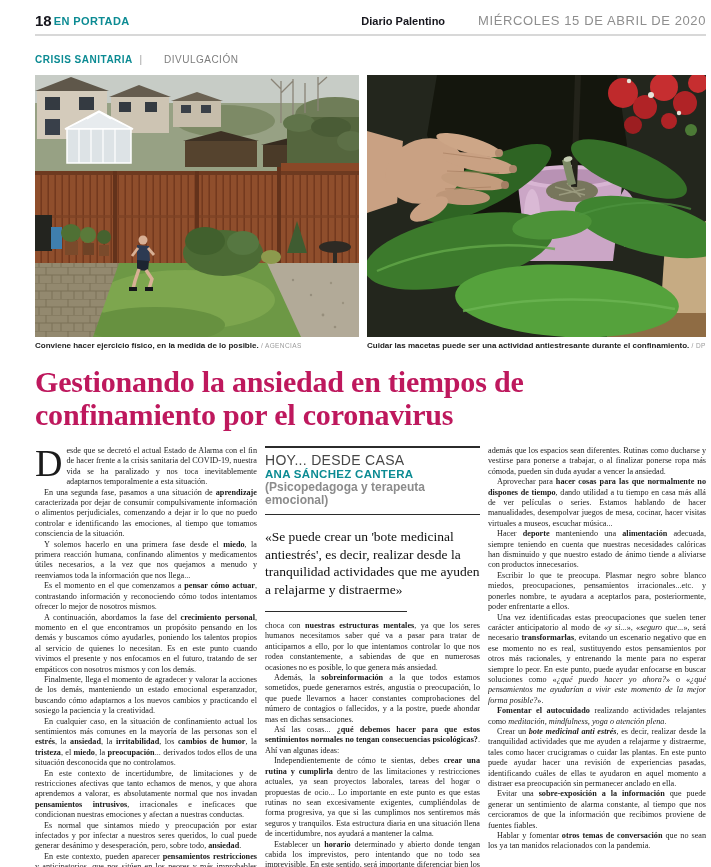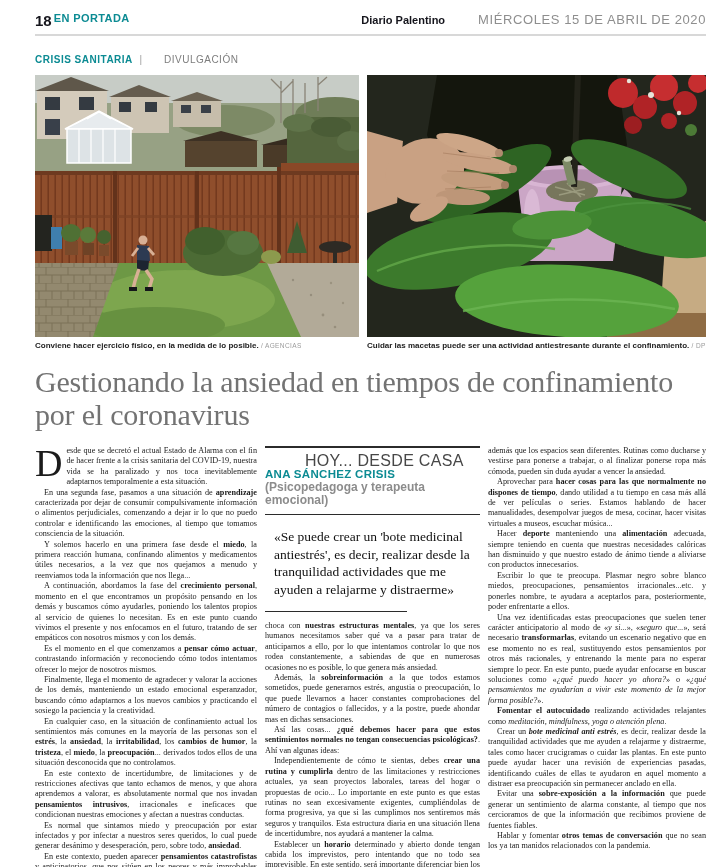--- a/index.html
+++ b/index.html
@@ -1,21 +1,21 @@
 <!DOCTYPE html>
 <html><head>
 <meta charset="utf-8">
 <style>
   html,body{margin:0;padding:0;background:#e9e9e9;}
   .page{position:relative;width:711px;height:867px;background:#ffffff;margin:0 auto;
         overflow:hidden;font-family:"Liberation Sans",sans-serif;color:#1b1b1b;}
   .content{padding:12px 5px 0 35px;}
 
   
-  .hdr{display:flex;align-items:flex-start;}
+  .hdr{display:flex;align-items:center;}
   .page-num{font-size:15px;font-weight:700;color:#15151c;}
   .section-name{font-size:11px;font-weight:700;color:#0c8b93;letter-spacing:.4px;margin-left:2px;}
   .hdr-right{margin-left:auto;display:flex;align-items:baseline;gap:29px;}
   .masthead{font-size:11px;font-weight:700;color:#15151c;}
   .issue-date{font-size:13px;color:#8e8e8e;letter-spacing:.6px;margin-left:4px;}
   .hdr-rule{height:2px;background:#d8d8d8;margin-top:5px;}
 
   
   .kicker{margin-top:18px;font-size:10px;}
   .kicker-main{color:#0c8b93;font-weight:700;letter-spacing:.5px;}
@@ -23,46 +23,46 @@
   .kicker-sub{color:#7d7d7d;letter-spacing:.5px;padding-left:15px;}
 
   
   .photos{display:flex;gap:8px;margin-top:10px;}
   figure{margin:0;}
   figure svg{display:block;}
   figcaption{margin-top:4px;font-size:8px;font-weight:700;color:#222;}
   .credit{font-weight:400;font-size:6.5px;color:#9b9b9b;letter-spacing:.4px;}
 
   
-  h1{font-family:"Liberation Serif",serif;font-weight:400;font-size:30px;line-height:33px;
-     color:#737373;margin:15px 0 0;letter-spacing:-.2px;max-width:640px;}
+  h1{font-family:"Liberation Serif",serif;font-weight:700;font-size:30px;line-height:33px;
+     color:#be185d;margin:15px 0 0;letter-spacing:-.2px;max-width:640px;}
 
   
   .body-cols{display:flex;gap:8px;margin-top:15px;}
   .col{font-family:"Liberation Serif",serif;font-size:8.2px;line-height:10.4px;
        text-align:justify;color:#1b1b1b;overflow:hidden;height:424px;}
   .col-1{width:223px;}
   .col-2{width:216px;}
   .col-3{width:219px;}
   .col p{margin:0;}
   .col p + p{text-indent:9px;}
   .col b{font-weight:700;}
   .col i{font-style:italic;}
   .dropcap{float:left;font-family:"Liberation Serif",serif;font-size:38px;line-height:31px;
            padding:2px 4px 0 0;color:#1b1b1b;}
 
   
   .byline-block{border-top:2px solid #2b2b2b;padding-top:6px;font-family:"Liberation Sans",sans-serif;
                 text-align:left;}
-  .byline-label{font-size:16px;line-height:13px;color:#474747;letter-spacing:.3px;margin-left:40px;}
+  .byline-label{font-size:14px;line-height:13px;color:#474747;letter-spacing:.3px;}
   .byline-author{font-size:11.5px;line-height:14px;font-weight:700;color:#0c8b93;letter-spacing:.3px;}
   .byline-role{font-size:12px;line-height:13px;font-weight:700;color:#8c8c8c;}
   .byline-rule{height:1px;background:#2b2b2b;margin-top:7px;}
   .pullquote{font-family:"Liberation Serif",serif;font-size:13.5px;line-height:17.5px;
-             color:#101010;margin:13px 9px 0;text-align:left;}
+             color:#101010;margin:13px 0 0;text-align:left;}
   .quote-rule{width:66%;height:1px;background:#2b2b2b;margin:13px 0 9px;}
 </style>
 </head>
 <body>
 
 <div class="page">
   <div class="content">
 
     <div class="hdr">
       <span class="page-num">18</span>
@@ -258,33 +258,33 @@
       </figure>
     </div>
 
     <h1>Gestionando la ansiedad en tiempos de confinamiento por el coronavirus</h1>
 
     <div class="body-cols">
       <div class="col col-1">
           <p><span class="dropcap">D</span>esde que se decretó el actual Estado de Alarma con el fin de hacer frente a la crisis sanitaria del COVID-19, nuestra vida se ha paralizado y nos toca inevitablemente adaptarnos temporalmente a esta situación.</p>
           <p>En una segunda fase, pasamos a una situación de <b>aprendizaje</b> caracterizada por dejar de consumir compulsivamente información o alimentos perjudiciales, comenzando a dejar ir lo que no puedo controlar e identificando las emociones, al tiempo que tomamos consciencia de la situación.</p>
           <p>Y solemos hacerlo en una primera fase desde el <b>miedo</b>, la primera reacción humana, confinando alimentos y medicamentos útiles necesarios, a la vez que nos quejamos a menudo y reenviamos toda la información que nos llega...</p>
+          <p>Es el momento en el que comenzamos a <b>pensar cómo actuar</b>, contrastando información y reconociendo cómo todos intentamos ofrecer lo mejor de nosotros mismos.</p>
           <p>A continuación, abordamos la fase del <b>crecimiento personal</b>, momento en el que encontramos un propósito pensando en los demás y buscamos cómo ayudarles, poniendo los talentos propios al servicio de quienes lo necesitan. Es en este punto cuando vivimos el presente y nos enfocamos en el futuro, tratando de ser empáticos con nosotros mismos y con los demás.</p>
-          <p>Es el momento en el que comenzamos a <b>pensar cómo actuar</b>, contrastando información y reconociendo cómo todos intentamos ofrecer lo mejor de nosotros mismos.</p>
           <p>Finalmente, llega el momento de agradecer y valorar la acciones de los demás, manteniendo un estado emocional esperanzador, buscando cómo adaptarnos a los nuevos cambios y practicando el sosiego la paciencia y la creatividad.</p>
           <p>En cualquier caso, en la situación de confinamiento actual los sentimientos más comunes en la mayoría de las personas son el <b>estrés</b>, la <b>ansiedad</b>, la <b>irritabilidad</b>, los <b>cambios de humor</b>, la <b>tristeza</b>, el <b>miedo</b>, la <b>preocupación</b>... derivados todos ellos de una situación desconocida que no controlamos.</p>
           <p>En este contexto de incertidumbre, de limitaciones y de restricciones afectivas que tanto echamos de menos, y que ahora aprendemos a valorar, es absolutamente normal que nos invadan <b>pensamientos intrusivos</b>, irracionales e ineficaces que condicionan nuestras emociones y afectan a nuestras conductas.</p>
           <p>Es normal que sintamos miedo y preocupación por estar infectados y por infectar a nuestros seres queridos, lo cual puede generar desánimo y desesperación, pero, sobre todo, <b>ansiedad</b>.</p>
-          <p>En este contexto, pueden aparecer <b>pensamientos catastrofistas</b> y anticipatorios, que nos sitúen en los peores y más improbables escenarios, lo que nos generará gran malestar. Por otra parte, la situación de incertidumbre a la que estamos expuestos</p>
+          <p>En este contexto, pueden aparecer <b>pensamientos restricciones</b> y anticipatorios, que nos sitúen en los peores y más improbables escenarios, lo que nos generará gran malestar. Por otra parte, la situación de incertidumbre a la que estamos expuestos</p>
         </div>
 
       <div class="col col-2">
         <div class="byline-block">
           <div class="byline-label">HOY... DESDE CASA</div>
-          <div class="byline-author">ANA SÁNCHEZ CRISIS</div>
+          <div class="byline-author">ANA SÁNCHEZ CANTERA</div>
           <div class="byline-role">(Psicopedagoga y terapeuta emocional)</div>
           <div class="byline-rule"></div>
         </div>
         <div class="pullquote">«Se puede crear un 'bote medicinal antiestrés', es decir, realizar desde la tranquilidad actividades que me ayuden a relajarme y distraerme»</div>
         <div class="quote-rule"></div>
         <div>
             <p>choca con <b>nuestras estructuras mentales</b>, ya que los seres humanos necesitamos saber qué va a pasar para tratar de anticiparnos a ello, por lo que intentamos controlar lo que nos rodea constantemente, a sabiendas de que en numerosas ocasiones no es posible, lo que genera más ansiedad.</p>
             <p>Además, la <b>sobreinformación</b> a la que todos estamos sometidos, puede generarnos estrés, angustia o preocupación, lo que puede llevarnos a hacer constantes comprobaciones del número de contagios o fallecidos, y a la postre, puede ahondar mas en dichas sensaciones.</p>
             <p>Así las cosas... <b>¿qué debemos hacer para que estos sentimientos normales no tengan consecuencias psicológicas?</b>. Ahí van algunas ideas:</p>
             <p>Independientemente de cómo te sientas, debes <b>crear una rutina y cumplirla</b> dentro de las limitaciones y restricciones actuales, ya sean proyectos laborales, tareas del hogar o propuestas de ocio... Lo importante en este punto es que estas rutinas no sean excesivamente exigentes, cumpliéndolas de forma progresiva, ya que si las cumplimos nos sentiremos más seguros y tranquilos. Esta estructura diaria en una situación llena de incertidumbre, nos ayudará a mantener la calma.</p>

